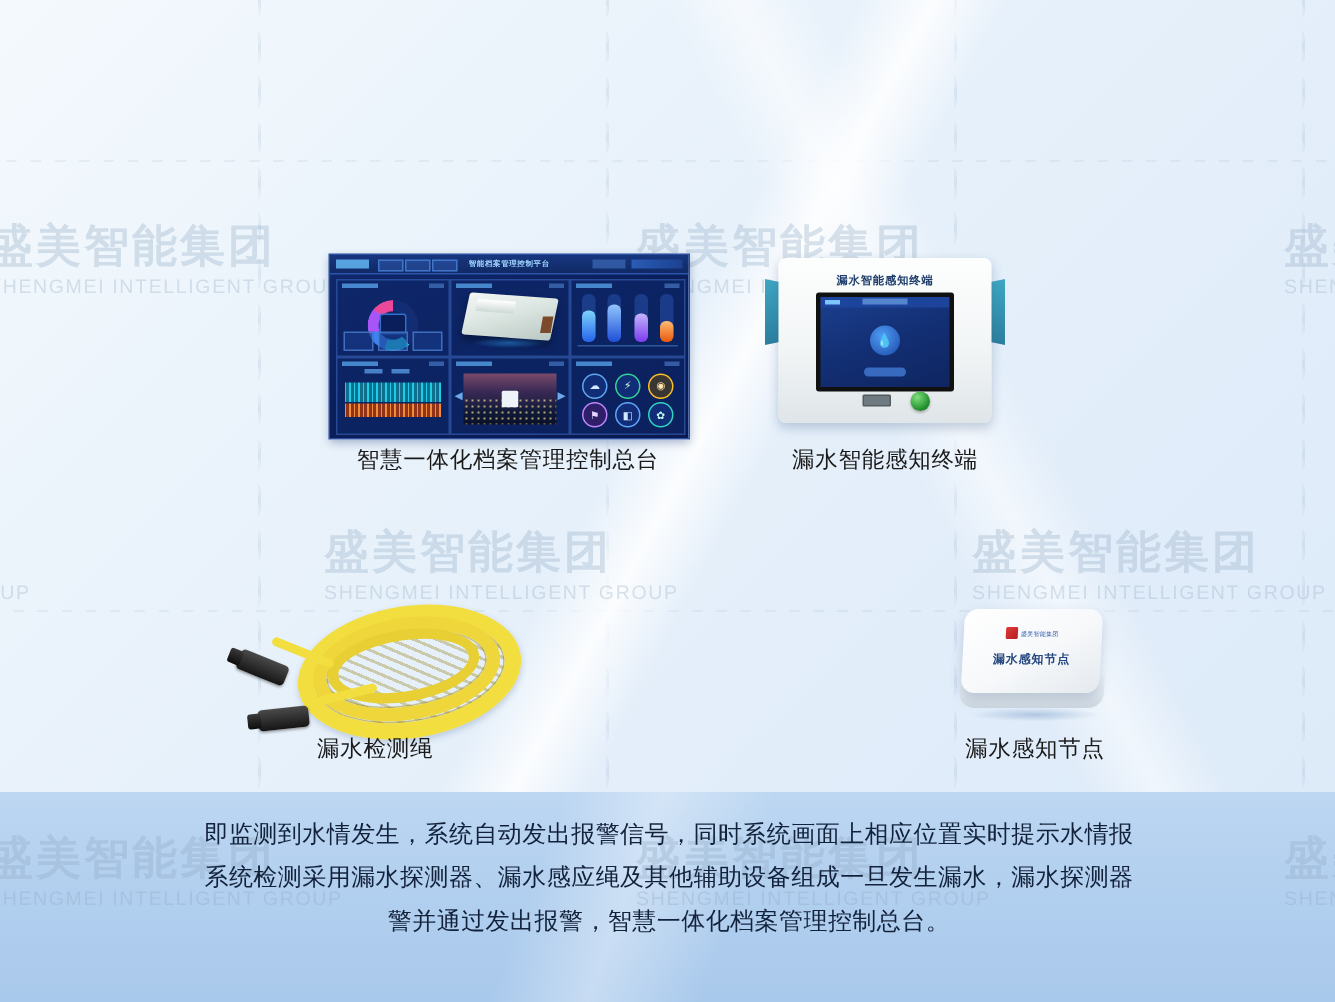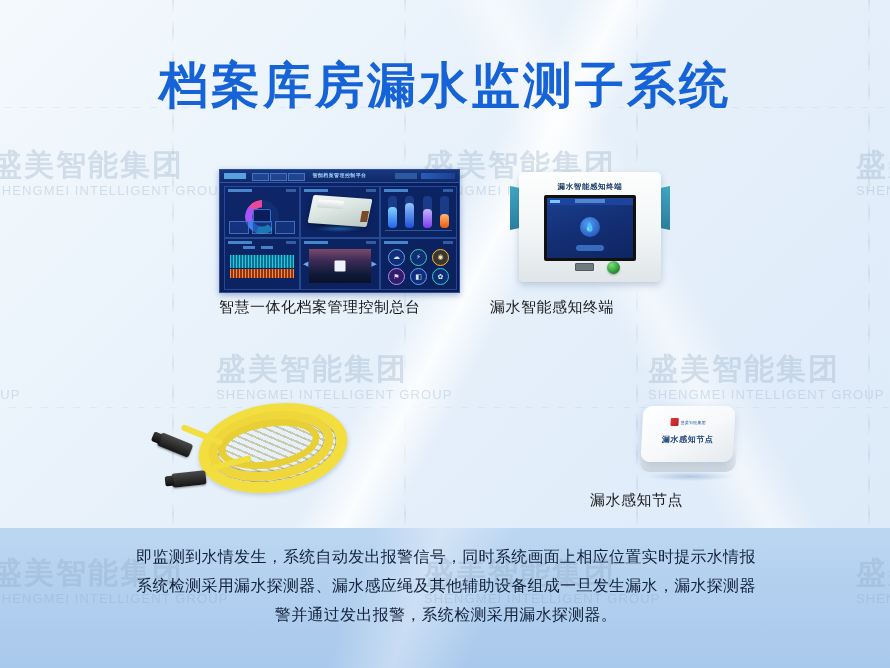--- a/index.html
+++ b/index.html
@@ -69,21 +69,21 @@
   .title{
     position:absolute;left:0;right:0;top:56px;
     text-align:center;
     font-size:49px;line-height:58px;
     font-weight:bold;
     letter-spacing:3px;
     color:#1663d8;
   }
 
   
-  .cell{position:absolute;text-align:left;}
+  .cell{position:absolute;text-align:center;}
   .cell .caption{
     font-size:15px;color:#1a1a1a;line-height:20px;letter-spacing:.5px;
   }
 
   
   .console{
     position:absolute;left:219px;top:169px;width:239px;height:122px;
     background:linear-gradient(160deg,#10296e 0%,#0b1f5c 45%,#0a1a50 100%);
     border:1px solid #2b4fa0;
     box-shadow:0 2px 6px rgba(20,50,110,.35);
@@ -366,21 +366,20 @@
   </div>
   <div class="wm dark" style="left:424px;top:556px;">
     <span class="cn">盛美智能集团</span>
     <span class="en">SHENGMEI INTELLIGENT GROUP</span>
   </div>
   <div class="wm dark" style="left:856px;top:556px;">
     <span class="cn">盛美智能集团</span>
     <span class="en">SHENGMEI INTELLIGENT GROUP</span>
   </div>
 
-  <div class="title">档案库房漏水监测子系统</div>
 
   <div class="console">
     <div class="c-top">
       <div class="logo"></div>
       <div class="mi" style="left:32px;"></div>
       <div class="mi" style="left:50px;"></div>
       <div class="mi" style="left:68px;"></div>
       <div class="ttl">智能档案管理控制平台</div>
       <div class="rt2"></div>
       <div class="rt"></div>
@@ -494,36 +493,39 @@
   <div class="cable">
     <div class="coil"></div>
     <div class="coil2"></div>
     <div class="coil3"></div>
     <div class="lead"></div>
     <div class="lead2"></div>
     <div class="conn c1"></div>
     <div class="conn c2"></div>
   </div>
 
+  <div class="cell cap-cable">
+    <div class="caption">漏水检测绳</div>
+  </div>
 
   <div class="node">
     <div class="node-shadow"></div>
     <div class="node-front"></div>
     <div class="node-top">
       <div class="node-logo">
         <span class="mark"></span>
         <span class="mtxt">盛美智能集团</span>
       </div>
       <div class="node-text">漏水感知节点</div>
     </div>
   </div>
 
   <div class="cell cap-node">
     <div class="caption">漏水感知节点</div>
   </div>
 
   <div class="para">
     <span class="ln">即监测到水情发生，系统自动发出报警信号，同时系统画面上相应位置实时提示水情报</span>
     <span class="ln">系统检测采用漏水探测器、漏水感应绳及其他辅助设备组成一旦发生漏水，漏水探测器</span>
-    <span class="ln last">警并通过发出报警，系统检测采用漏水探测器。</span>
+    <span class="ln last">警并通过发出报警，智慧一体化档案管理控制总台。</span>
   </div>
 
 </div>
 
 </body></html>

